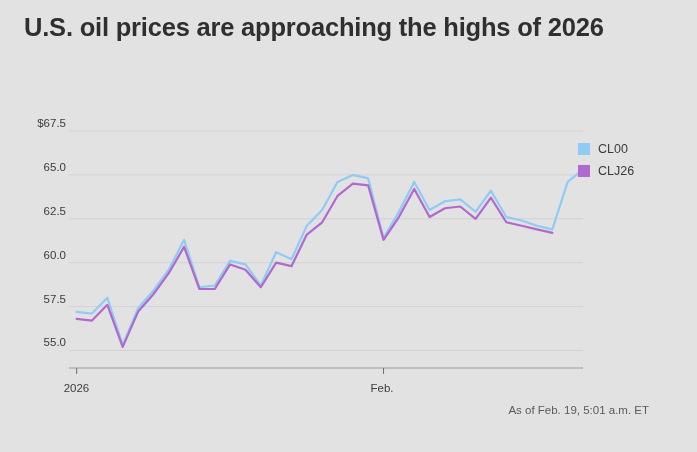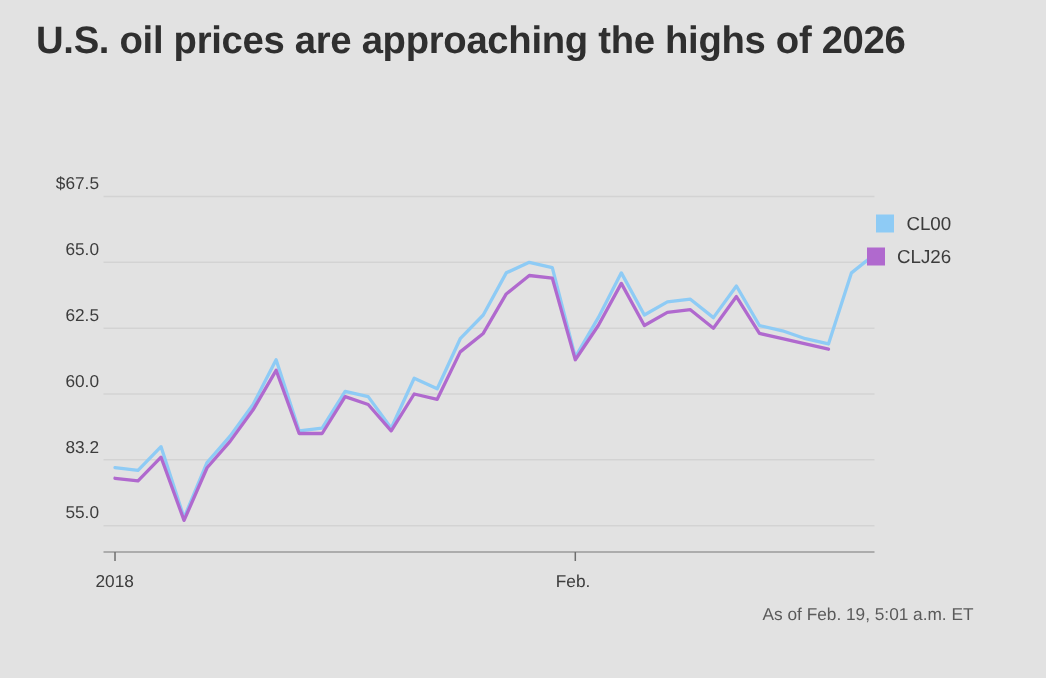--- a/index.html
+++ b/index.html
@@ -64,21 +64,20 @@
   }
   .legend {
     position: absolute;
     left: 578px;
     top: 138px;
   }
   .legend-row {
     display: flex;
     align-items: center;
     height: 22px;
-    justify-content: flex-end;
   }
   .legend-swatch {
     width: 12px;
     height: 12px;
     margin-right: 8px;
     flex: none;
   }
   .legend-label {
     font-size: 12.5px;
     color: #3c3c3c;
@@ -113,25 +112,25 @@
         <line x1="64.67164179104478" x2="64.67164179104478" y1="368" y2="374" stroke="#6e6e6e" stroke-width="1"></line>
         <line x1="371.5373134328358" x2="371.5373134328358" y1="368" y2="374" stroke="#6e6e6e" stroke-width="1"></line>
         <polyline points="64.67164179104478,311.8222222222222 80.01492537313433,313.5777777777778 95.35820895522389,297.77777777777777 110.70149253731343,345.1777777777778 126.04477611940298,308.31111111111113 141.38805970149252,290.7555555555556 156.73134328358208,269.68888888888887 172.07462686567163,239.8444444444445 187.4179104477612,287.2444444444444 202.76119402985074,285.4888888888888 218.1044776119403,260.9111111111111 233.44776119402985,264.4222222222222 248.7910447761194,285.4888888888888 264.13432835820896,252.13333333333333 279.4776119402985,259.1555555555555 294.82089552238807,225.79999999999998 310.1641791044776,210 325.5074626865671,181.9111111111112 340.85074626865674,174.88888888888889 356.1940298507463,178.40000000000003 371.5373134328358,238.0888888888889 386.88059701492534,211.7555555555556 402.22388059701495,181.9111111111112 417.5671641791045,210 432.910447761194,201.22222222222223 448.25373134328356,199.46666666666664 463.5970149253731,211.7555555555556 478.9402985074627,190.688888888889 494.2835820895522,217.02222222222218 509.6268656716418,220.53333333333336 524.9701492537313,225.79999999999998 540.313432835821,229.31111111111116 555.6567164179105,181.9111111111112 571,169.6222222222223" fill="none" stroke="#8ecbf5" stroke-width="2.2" stroke-linejoin="round" stroke-linecap="round"></polyline>
         <polyline points="64.67164179104478,318.8444444444445 80.01492537313433,320.59999999999997 95.35820895522389,304.79999999999995 110.70149253731343,346.9333333333333 126.04477611940298,311.8222222222222 141.38805970149252,294.2666666666666 156.73134328358208,273.20000000000005 172.07462686567163,246.8666666666667 187.4179104477612,289 202.76119402985074,289 218.1044776119403,264.4222222222222 233.44776119402985,269.68888888888887 248.7910447761194,287.2444444444444 264.13432835820896,262.6666666666667 279.4776119402985,266.1777777777778 294.82089552238807,234.57777777777775 310.1641791044776,222.28888888888895 325.5074626865671,195.9555555555556 340.85074626865674,183.66666666666666 356.1940298507463,185.4222222222221 371.5373134328358,239.8444444444445 386.88059701492534,217.02222222222218 402.22388059701495,188.93333333333328 417.5671641791045,217.02222222222218 432.910447761194,208.2444444444444 448.25373134328356,206.48888888888885 463.5970149253731,218.77777777777777 478.9402985074627,197.71111111111105 494.2835820895522,222.28888888888895 509.6268656716418,225.79999999999998 524.9701492537313,229.31111111111116 540.313432835821,232.8222222222222" fill="none" stroke="#b069ce" stroke-width="2.2" stroke-linejoin="round" stroke-linecap="round"></polyline>
       </svg>
     <div id="ytick-layer">
         <div class="ytick" style="left: 0px; top: 117px;">$67.5</div>
         <div class="ytick" style="left: 0px; top: 160.889px;">65.0</div>
         <div class="ytick" style="left: 0px; top: 204.778px;">62.5</div>
         <div class="ytick" style="left: 0px; top: 248.667px;">60.0</div>
-        <div class="ytick" style="left: 0px; top: 292.556px;">83.2</div>
+        <div class="ytick" style="left: 0px; top: 292.556px;">57.5</div>
         <div class="ytick" style="left: 0px; top: 336.444px;">55.0</div>
       </div>
     <div id="xtick-layer">
-        <div class="xtick" style="left: 51.6716px; top: 382px;">2018</div>
+        <div class="xtick" style="left: 51.6716px; top: 382px;">2026</div>
         <div class="xtick" style="left: 358.537px; top: 382px;">Feb.</div>
       </div>
   </div>
 
   <div class="legend">
     <div class="legend-row">
       <span class="legend-swatch" id="sw0" style="background: rgb(142, 203, 245);"></span>
       <span class="legend-label">CL00</span>
     </div>
     <div class="legend-row">

